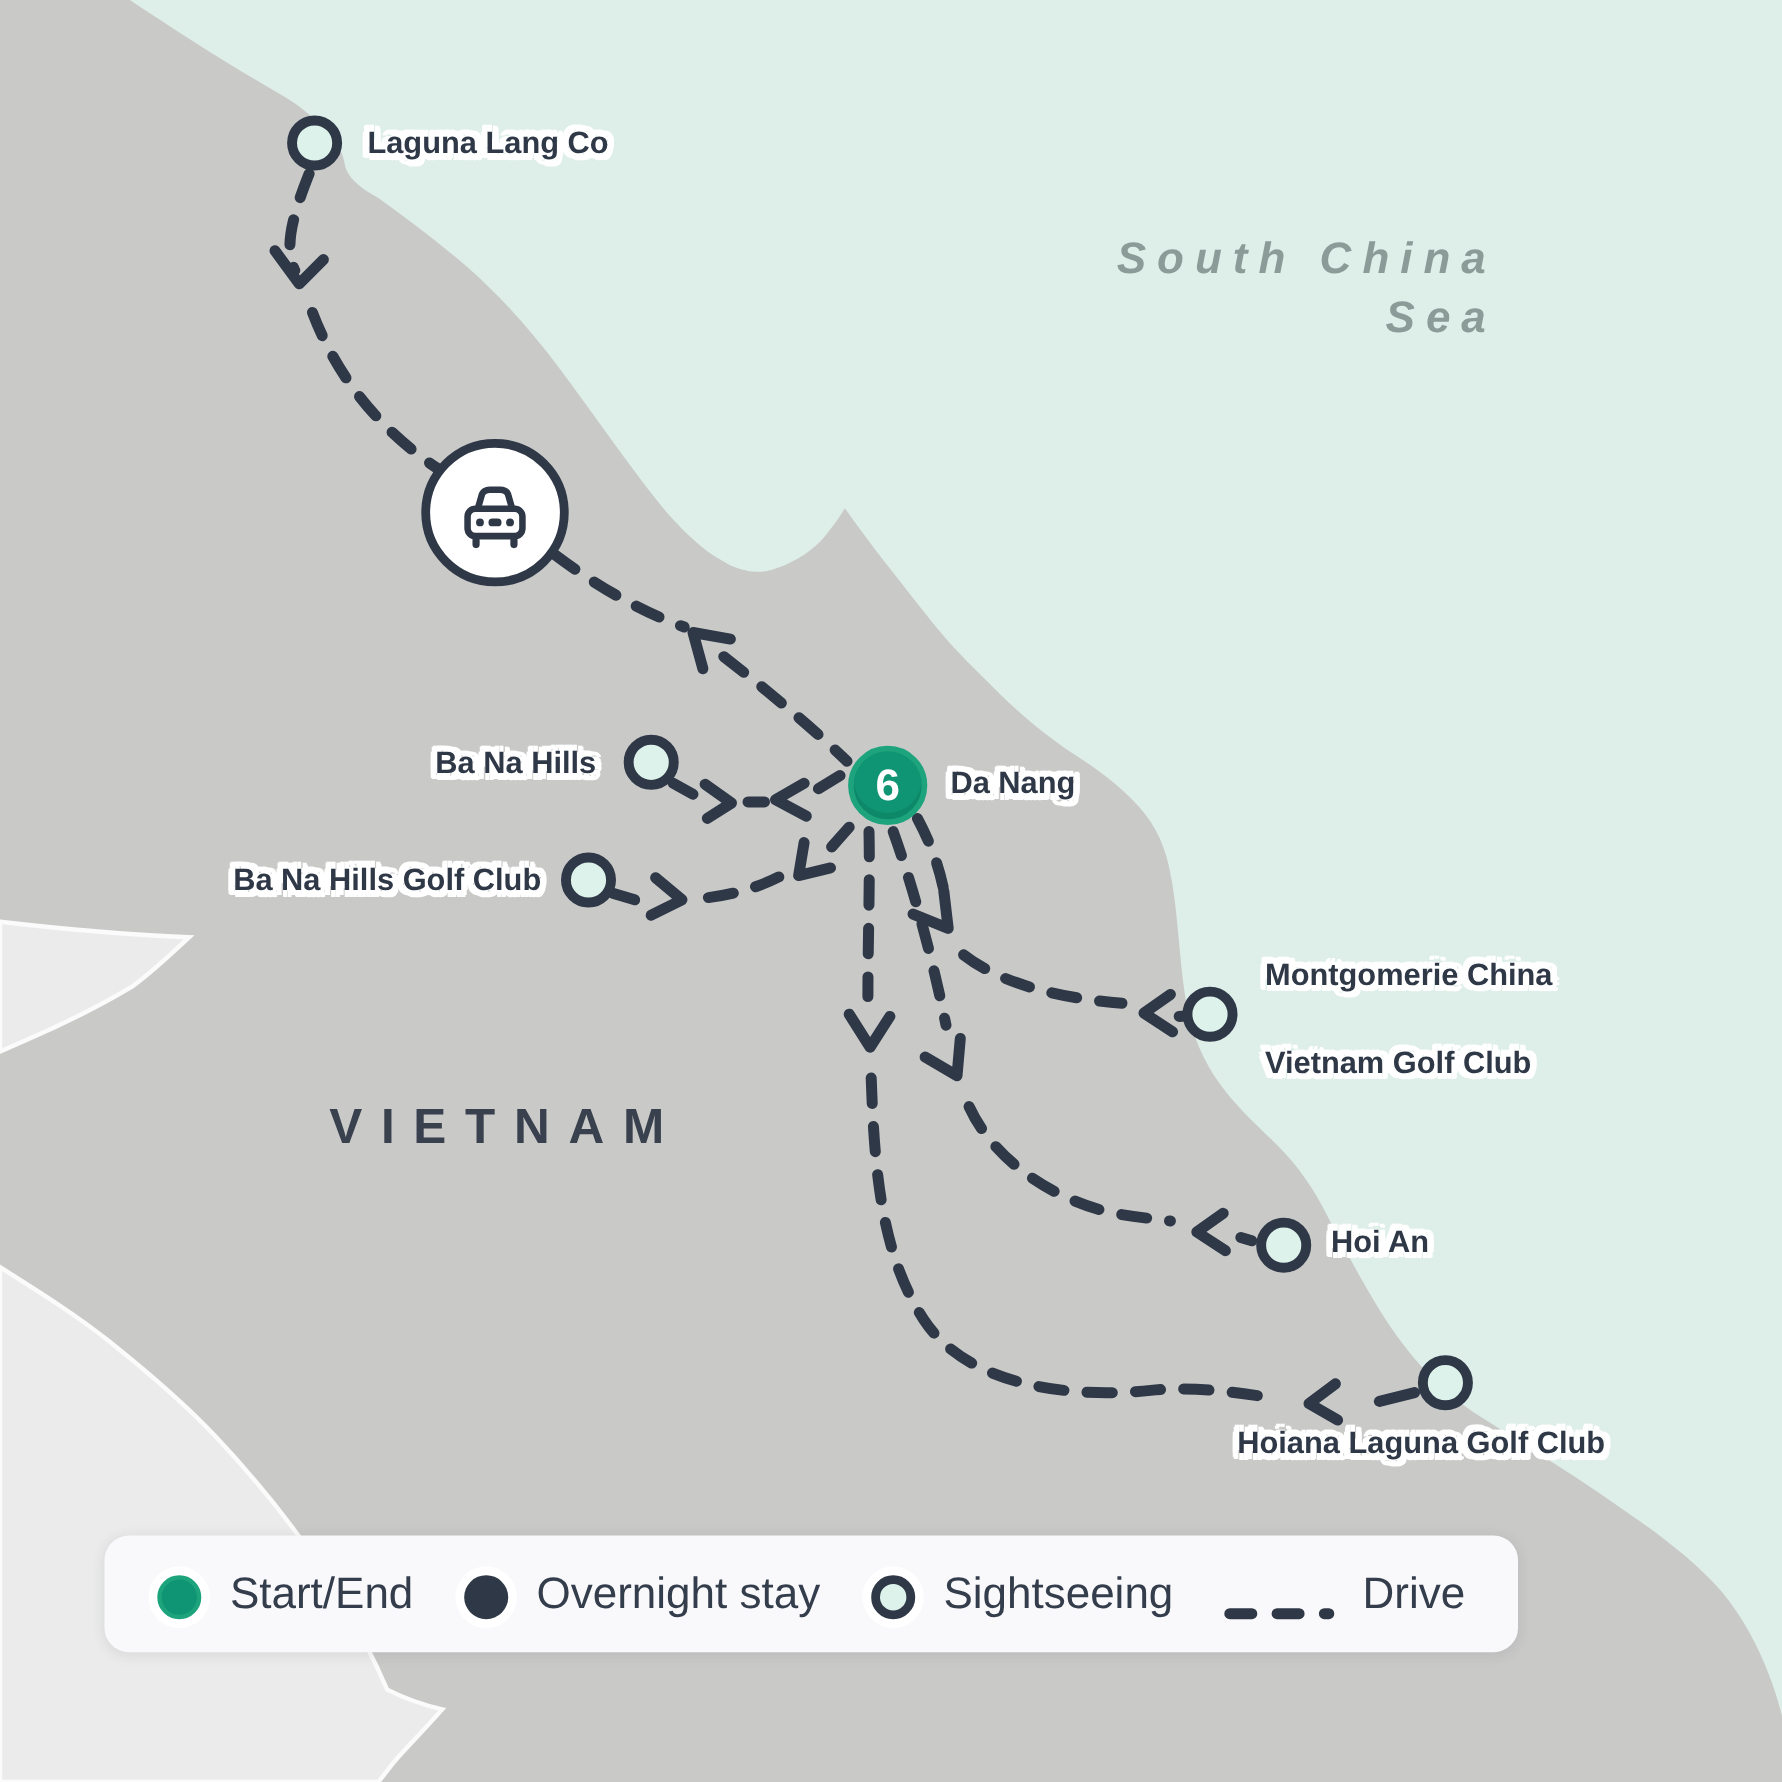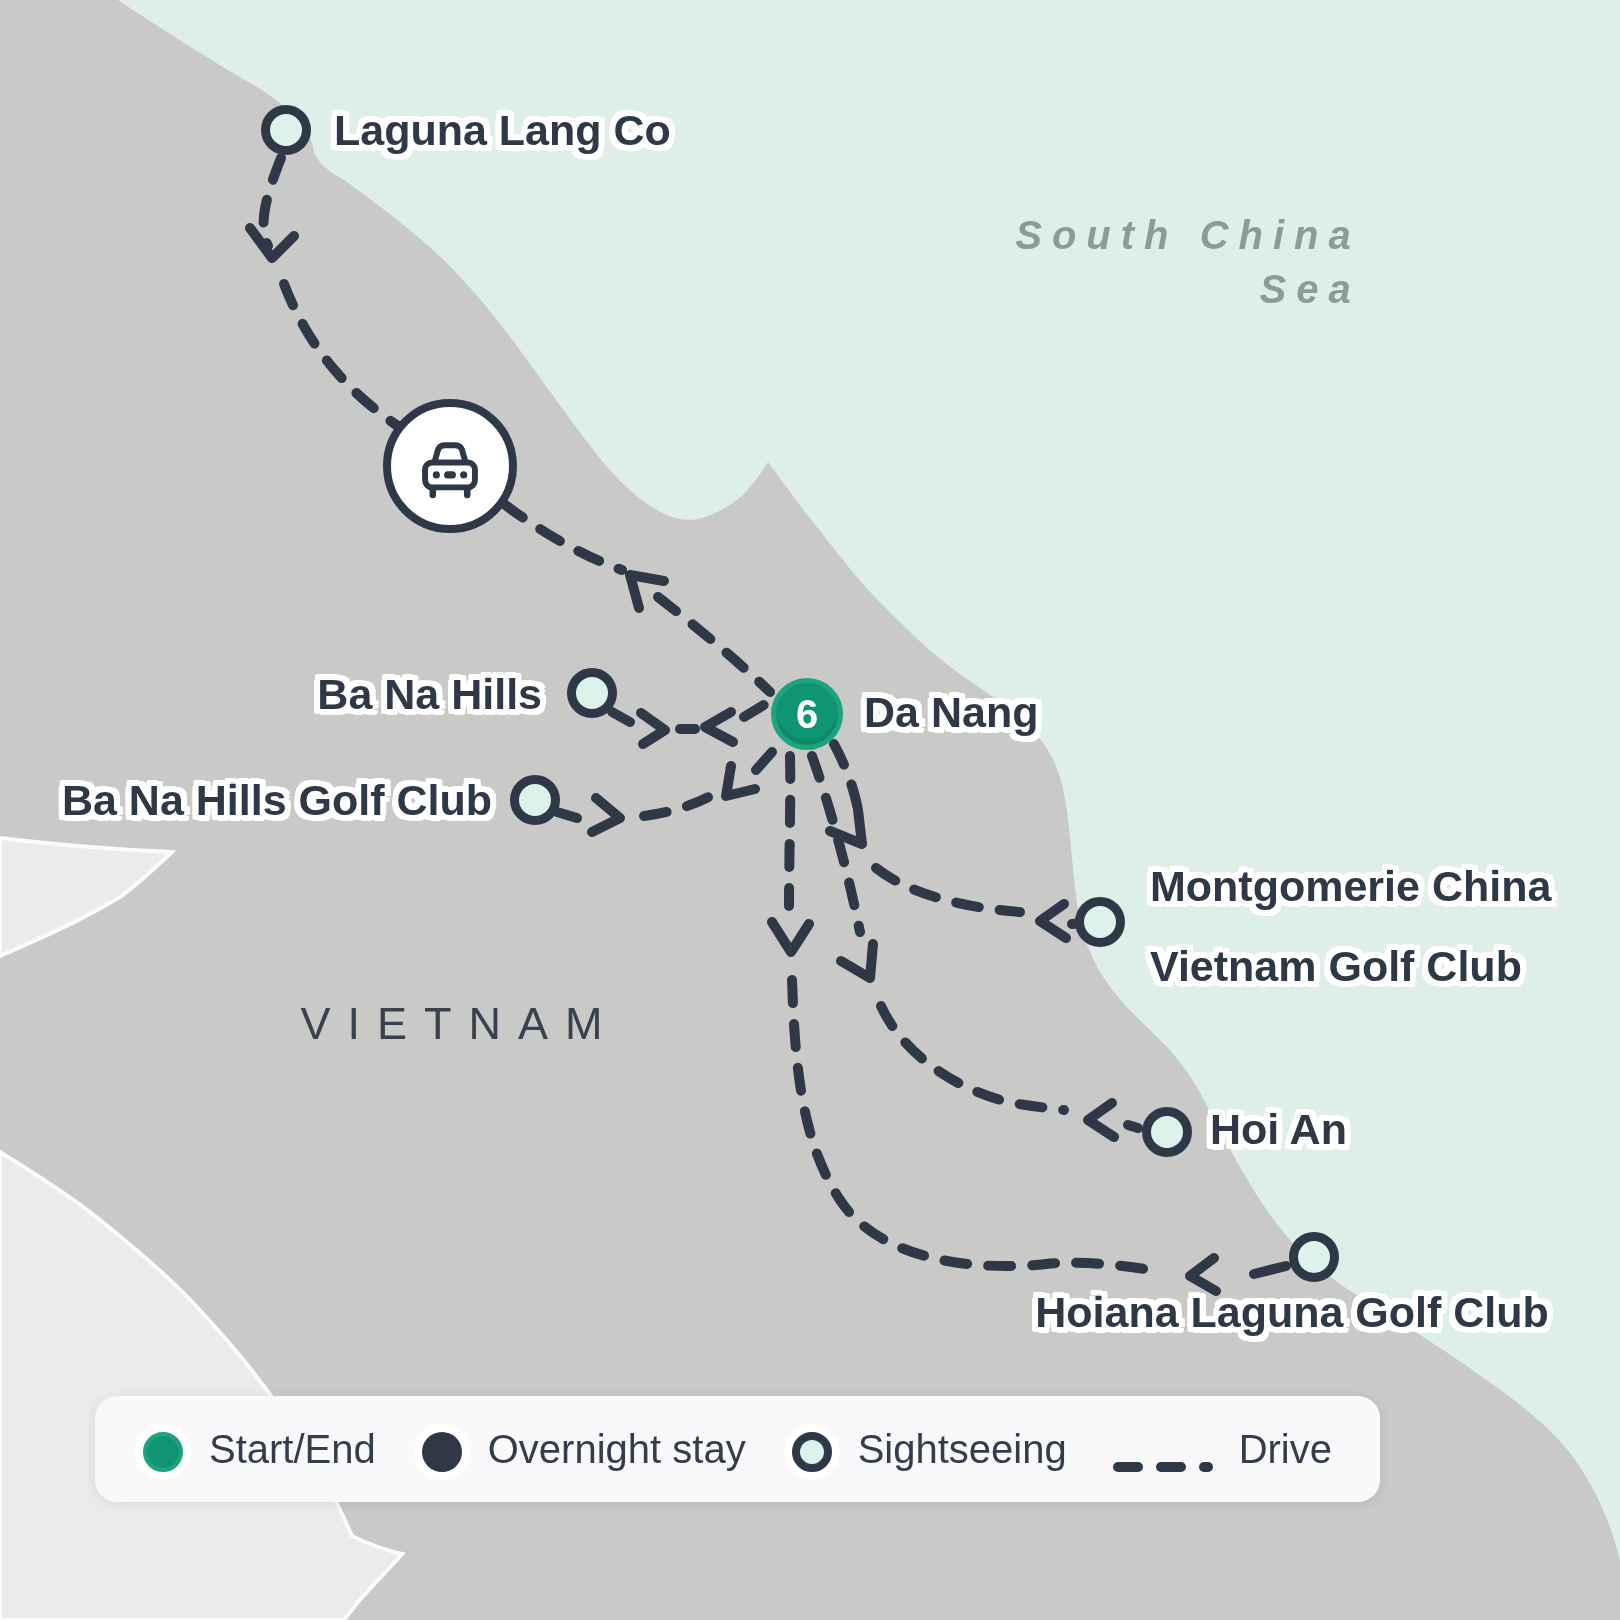--- a/index.html
+++ b/index.html
@@ -30,33 +30,33 @@
     box-shadow:inset 0 -6px 0 rgba(0,0,0,0.08);
     box-sizing:content-box;
   }
   .car-badge{
     position:absolute; width:118px; height:118px; border-radius:50%;
     background:#fff; border:8px solid var(--ink); transform:translate(-50%,-50%);
     display:flex; align-items:center; justify-content:center; z-index:5;
     box-sizing:content-box;
   }
   .label{
-    position:absolute; color:var(--ink); font-size:43px; font-weight:bold;
+    position:absolute; color:var(--ink); font-size:28px; font-weight:bold;
     white-space:nowrap; transform:translateY(-50%); z-index:7; letter-spacing:0px;
     text-shadow:
       -5px -5px 0 var(--halo), 5px -5px 0 var(--halo), -5px 5px 0 var(--halo), 5px 5px 0 var(--halo),
       -6px 0 0 var(--halo), 6px 0 0 var(--halo), 0 -6px 0 var(--halo), 0 6px 0 var(--halo),
       -4px -6px 0 var(--halo), 4px 6px 0 var(--halo), -6px 4px 0 var(--halo), 6px -4px 0 var(--halo);
   }
   .label.right-anchor{transform:translateY(-50%); text-align:left;}
   .label.center-anchor{transform:translate(-50%,-50%); text-align:center;}
   .label.two-line{line-height:80px;}
   .region-label{
     position:absolute; transform:translate(-50%,-50%); color:#39414e;
-    font-size:45px; font-weight:normal; letter-spacing:17px; z-index:4; white-space:nowrap;
+    font-size:45px; font-weight:bold; letter-spacing:17px; z-index:4; white-space:nowrap;
   }
   .sea-label{
     position:absolute; transform:translate(-50%,-50%); color:var(--sea_text);
     font-size:40px; font-weight:bold; font-style:italic; letter-spacing:10px;
     text-align:right; line-height:1.35; z-index:4; white-space:nowrap;
   }
   .legend{
     position:absolute; left:95px; top:1396px; width:1285px; height:106px;
     background:var(--legend_bg); border-radius:22px; z-index:10;
     display:flex; align-items:center; justify-content:space-between;

